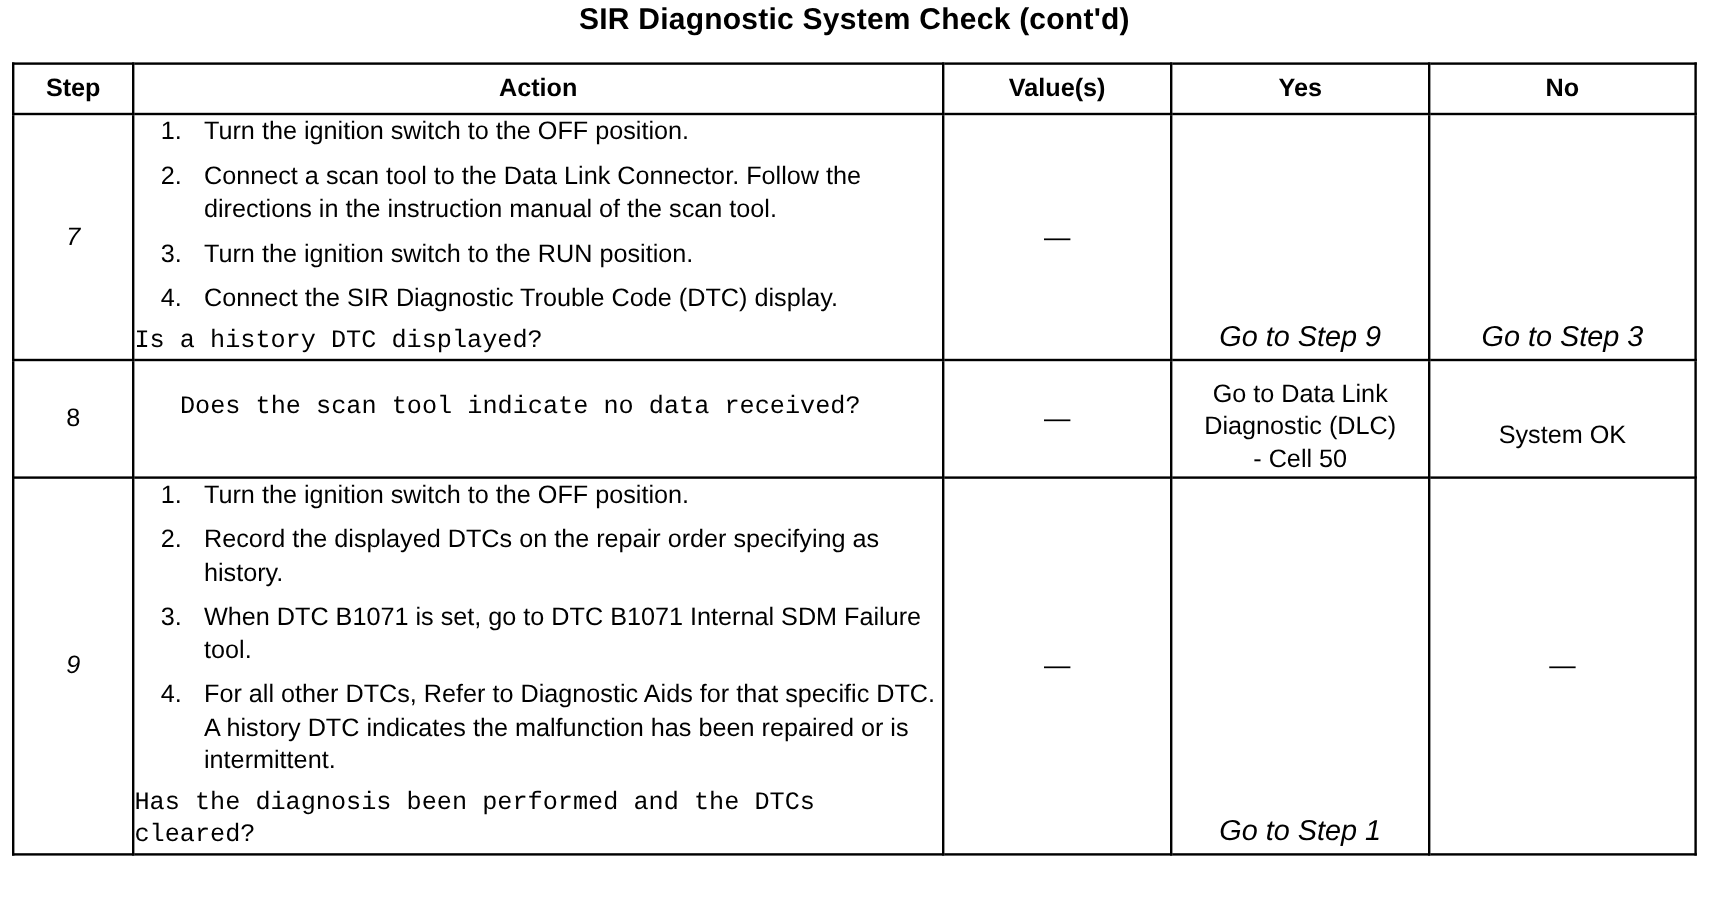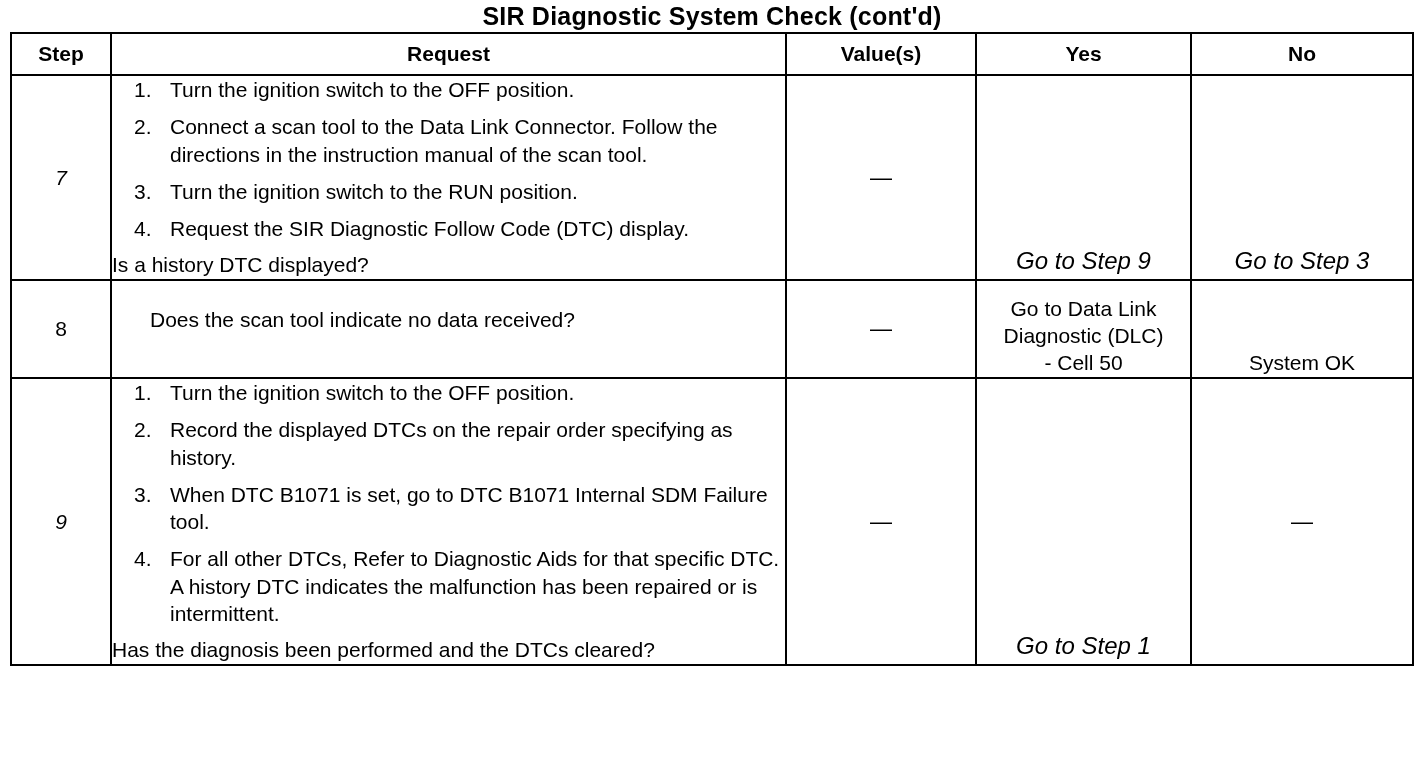--- a/index.html
+++ b/index.html
@@ -25,21 +25,21 @@
     left: 0;
     width: 1424px;
     text-align: center;
     font-size: 25px;
     font-weight: bold;
     letter-spacing: 0.2px;
   }
   table.diag {
     position: absolute;
     left: 10px;
-    top: 32px;
+    top: 52px;
     width: 1402px;
     border-collapse: collapse;
     table-layout: fixed;
   }
   table.diag th,
   table.diag td {
     border: 2px solid #000;
     vertical-align: middle;
     padding: 0;
   }
@@ -75,21 +75,21 @@
   td.no-cell.bottomed {
     vertical-align: bottom;
     padding-bottom: 4px;
   }
   td.yes-cell.topped {
     vertical-align: top;
     padding-top: 15px;
   }
   td.no-cell.lowered {
     vertical-align: bottom;
-    padding-bottom: 0;
+    padding-bottom: 20px;
   }
   .dash { font-size: 22px; }
   .goto {
     font-style: italic;
     font-size: 24px;
     white-space: nowrap;
   }
   .plain-ans {
     font-size: 21px;
     line-height: 1.28;
@@ -111,20 +111,21 @@
   ol.steps > li .num {
     position: absolute;
     left: 22px;
     top: 0;
   }
   .question {
     font-size: 21px;
     line-height: 1.28;
     margin-top: 10px;
     padding-left: 0;
+    font-family: Liberation Mono, monospace;
   }
   .ital { }
   .spacer-line { height: 6px; }
 </style>
 </head>
 <body>
 
 <div class="page">
 
   <div class="doc-title">SIR Diagnostic System Check (cont'd)</div>
@@ -133,21 +134,21 @@
     <colgroup>
       <col class="c-step">
       <col class="c-action">
       <col class="c-value">
       <col class="c-yes">
       <col class="c-no">
     </colgroup>
     <thead>
       <tr>
         <th>Step</th>
-        <th>Request</th>
+        <th>Action</th>
         <th>Value(s)</th>
         <th>Yes</th>
         <th>No</th>
       </tr>
     </thead>
     <tbody>
 
       <tr>
         <td class="step-cell ital">7</td>
         <td class="action-cell">
@@ -159,21 +160,21 @@
             <li>
               <span class="num">2.</span>
               <span>Connect a scan tool to the Data Link Connector. Follow the directions in the instruction manual of the scan tool.</span>
             </li>
             <li>
               <span class="num">3.</span>
               <span>Turn the ignition switch to the RUN position.</span>
             </li>
             <li>
               <span class="num">4.</span>
-              <span>Request the SIR Diagnostic Follow Code (DTC) display.</span>
+              <span>Connect the SIR Diagnostic Trouble Code (DTC) display.</span>
             </li>
           </ol>
           <div class="question">Is a history DTC displayed?</div>
         </td>
         <td class="value-cell">
           <span class="dash">—</span>
         </td>
         <td class="yes-cell bottomed">
           <span class="goto">Go to Step 9</span>
         </td>

